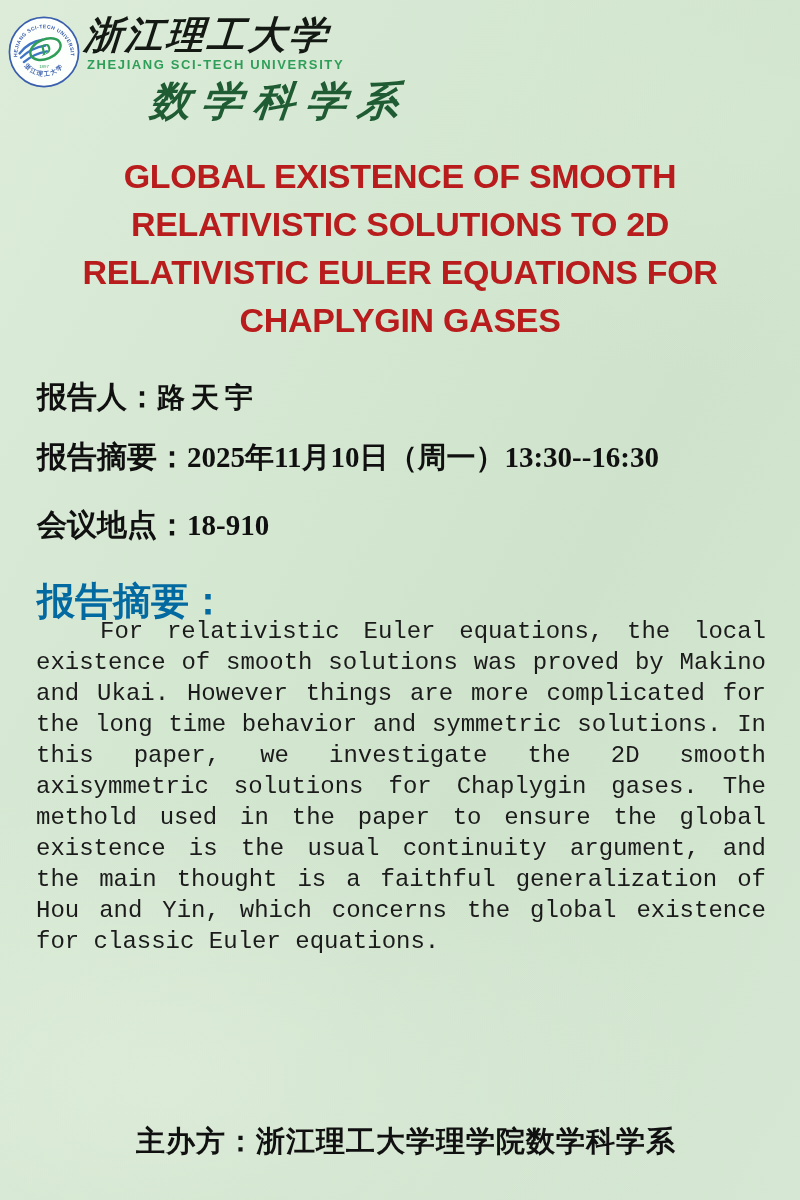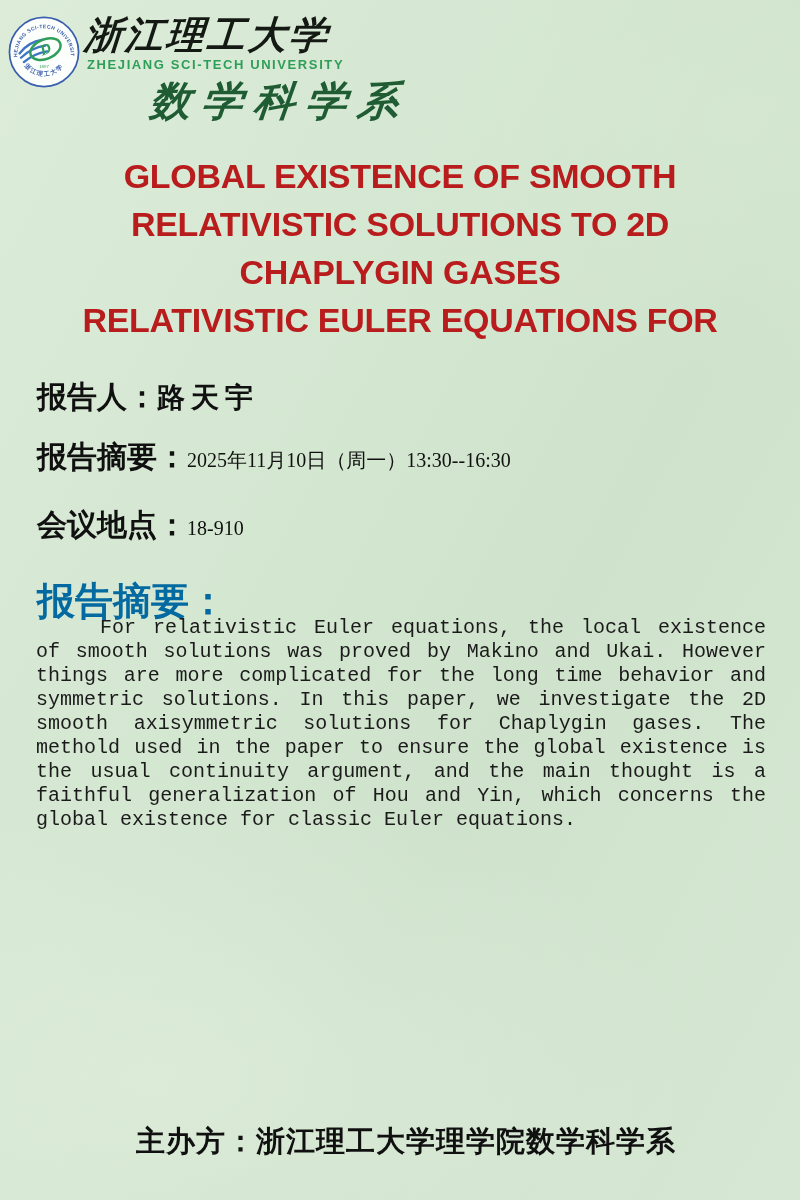--- a/index.html
+++ b/index.html
@@ -55,35 +55,35 @@
   }
   .talk-title div { white-space: nowrap; }
 
   
   .detail-row { position: absolute; left: 37px; white-space: nowrap; }
   .detail-row .lbl {
     font-weight: bold; font-size: 30px; color: #101010;
   }
   .detail-row .val {
     font-family: "Liberation Serif", serif;
-    font-weight: normal; font-size: 20px; color: #101010;
+    font-weight: bold; font-size: 29px; color: #101010;
   }
   .row-speaker  { top: 361px; margin-top: 16px; }
   .row-speaker .val { font-weight: 600; font-size: 28px; letter-spacing: 6px; }
   .row-time     { top: 437px; }
   .row-location { top: 505px; }
 
   .abstract-label {
     position: absolute; left: 37px; top: 576px;
     font-weight: bold; font-size: 38px; color: #0369a1;
   }
   .abstract-body {
     position: absolute; left: 36px; top: 616px; width: 730px;
     font-family: "Liberation Mono", monospace;
-    font-size: 20px; line-height: 24px;
+    font-size: 24px; line-height: 31px;
     color: #1b1b1b;
     text-align: justify;
     text-indent: 64px;
   }
 
   
   .footer {
     position: absolute; left: 12px; right: 0; top: 1122px;
     text-align: center;
     font-weight: bold; font-size: 29px; letter-spacing: 1px;
@@ -119,22 +119,22 @@
   </text>
 </svg>
 
 <div class="uni-zh">浙江理工大学</div>
 <div class="uni-en">ZHEJIANG SCI-TECH UNIVERSITY</div>
 <div class="dept-zh">数学科学系</div>
 
 <div class="talk-title">
   <div>GLOBAL EXISTENCE OF SMOOTH</div>
   <div>RELATIVISTIC SOLUTIONS TO 2D</div>
+  <div>RELATIVISTIC EULER EQUATIONS FOR</div>
   <div>CHAPLYGIN GASES</div>
-  <div>RELATIVISTIC EULER EQUATIONS FOR</div>
 </div>
 
 <div class="detail-row row-speaker">
   <span class="lbl">报告人：</span><span class="val">路天宇</span>
 </div>
 
 <div class="detail-row row-time">
   <span class="lbl">报告摘要：</span><span class="val">2025年11月10日（周一）13:30--16:30</span>
 </div>
 

